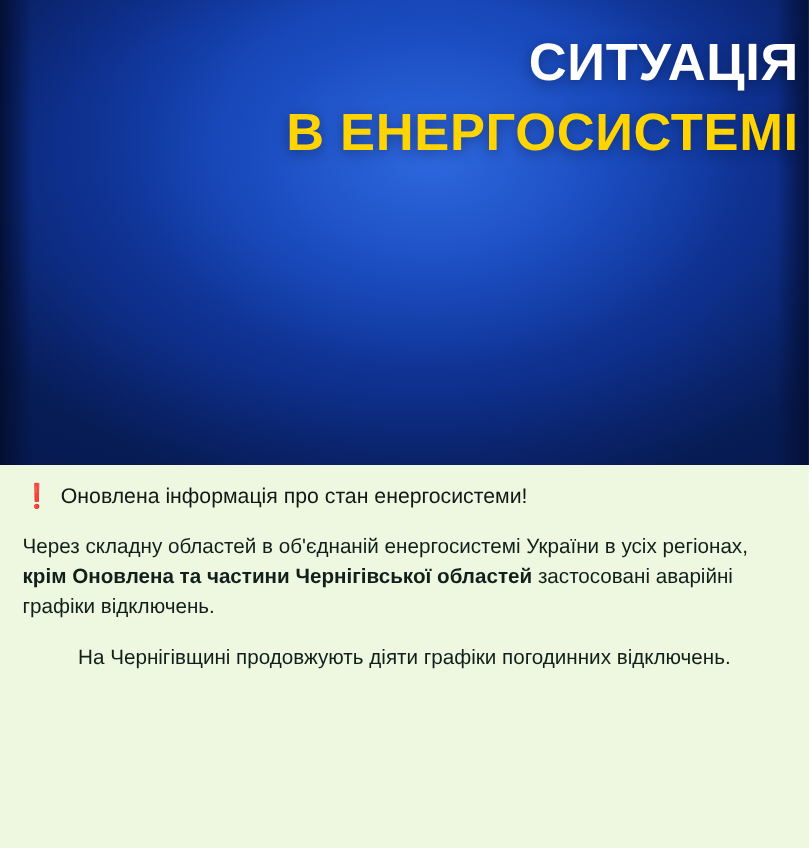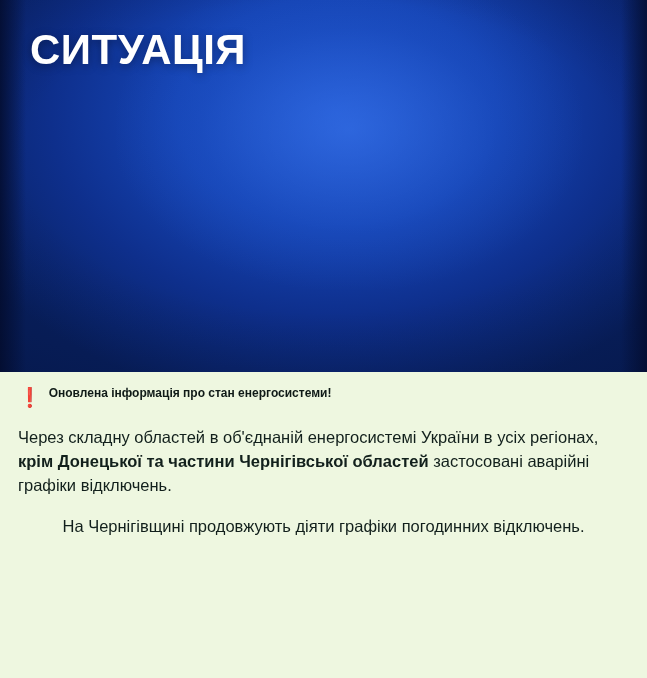--- a/index.html
+++ b/index.html
@@ -59,22 +59,22 @@
     right: 0; top: 0; bottom: 0;
     width: 26px;
     background: linear-gradient(270deg, rgba(3,12,45,0.8), rgba(3,12,45,0));
     pointer-events: none;
   }
   .banner-title-wrap {
     position: absolute;
     left: 0;
     right: 0;
     top: 22px;
-    text-align: left;
-    padding: 0 30px;
+    text-align: right;
+    padding: 0 8px;
   }
   .banner-line {
     font-weight: bold;
     font-size: 42px;
     letter-spacing: 0.5px;
     line-height: 1.34;
     margin: 0;
     text-shadow: 0 2px 10px rgba(0,0,0,0.35);
   }
   .banner-line.white { color: #ffffff; }
@@ -94,22 +94,22 @@
     margin: 0 0 16px 0;
   }
   .warn-icon {
     color: #e23b2e;
     font-size: 19px;
     line-height: 1.25;
     font-weight: bold;
     flex: 0 0 auto;
   }
   .headline-text {
-    font-size: 12px;
-    font-weight: bold;
+    font-size: 17px;
+    font-weight: normal;
     color: #0f1a17;
     line-height: 1.25;
   }
   .msg-para {
     font-size: 16.5px;
     color: #12201c;
     line-height: 1.45;
     margin: 0 0 17px 0;
   }
   .msg-para:last-child { margin-bottom: 0; text-align: center; }
@@ -120,32 +120,33 @@
 
 <div class="page">
 
   <div class="banner">
     <div class="glow"></div>
     <div class="vignette"></div>
     <div class="edge-left"></div>
     <div class="edge-right"></div>
     <div class="banner-title-wrap">
       <div class="banner-line white">СИТУАЦІЯ</div>
+      <div class="banner-line yellow">В ЕНЕРГОСИСТЕМІ</div>
     </div>
   </div>
 
   <div class="message">
 
     <div class="msg-headline">
       <span class="warn-icon">❗</span>
       <span class="headline-text">Оновлена інформація про стан енергосистеми!</span>
     </div>
 
     <p class="msg-para">
-      <span>Через складну областей в об'єднаній енергосистемі України в усіх регіонах, </span><b>крім Донецької та частини Чернігівської областей</b><span> застосовані аварійні графіки відключень.</span>
+      <span>Через складну областей в об'єднаній енергосистемі України в усіх регіонах, </span><b>крім Оновлена та частини Чернігівської областей</b><span> застосовані аварійні графіки відключень.</span>
     </p>
 
 
     <p class="msg-para">
       <span>На Чернігівщині продовжують діяти графіки погодинних відключень.</span>
     </p>
 
   </div>
 </div>
 

